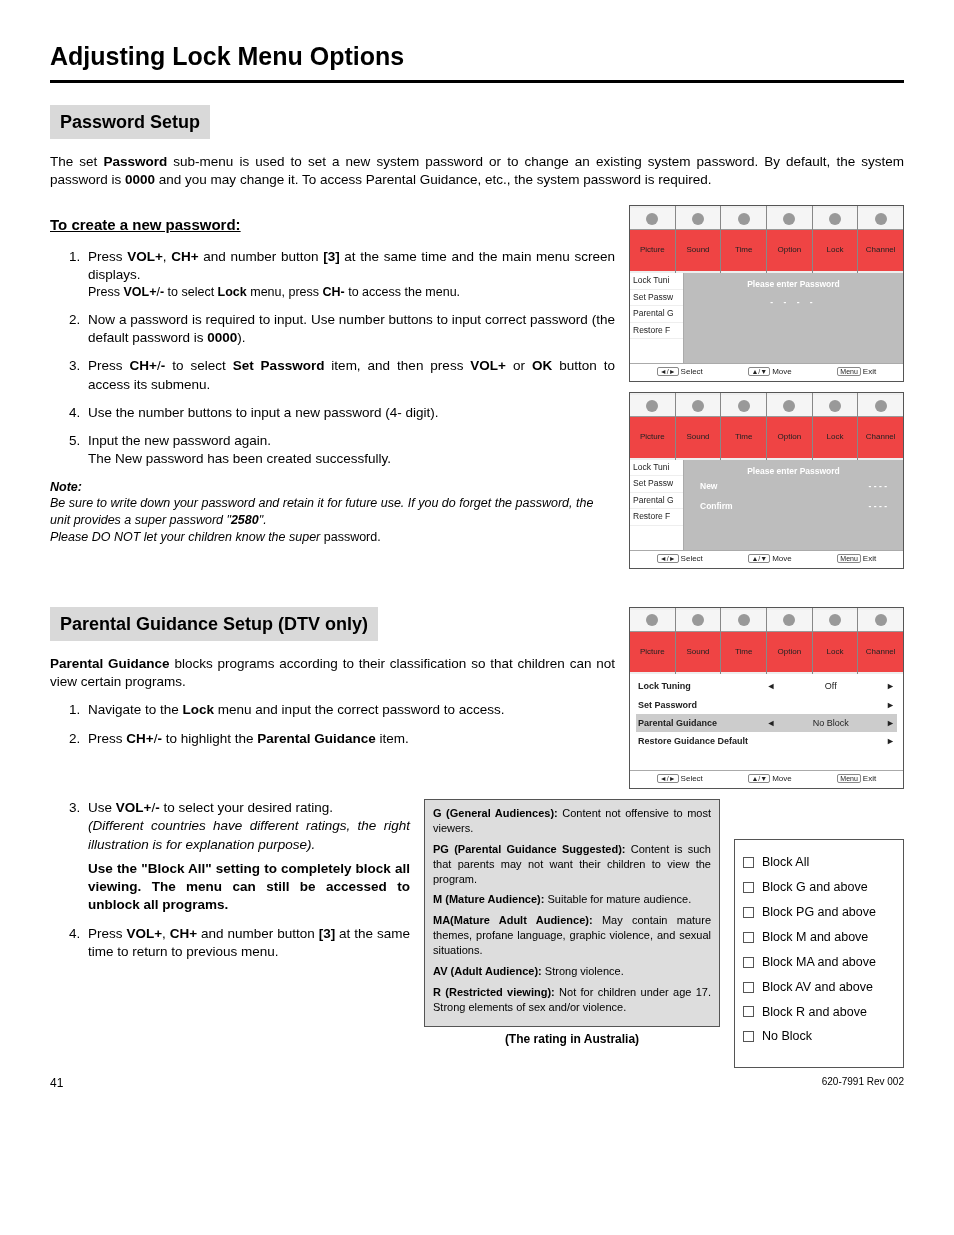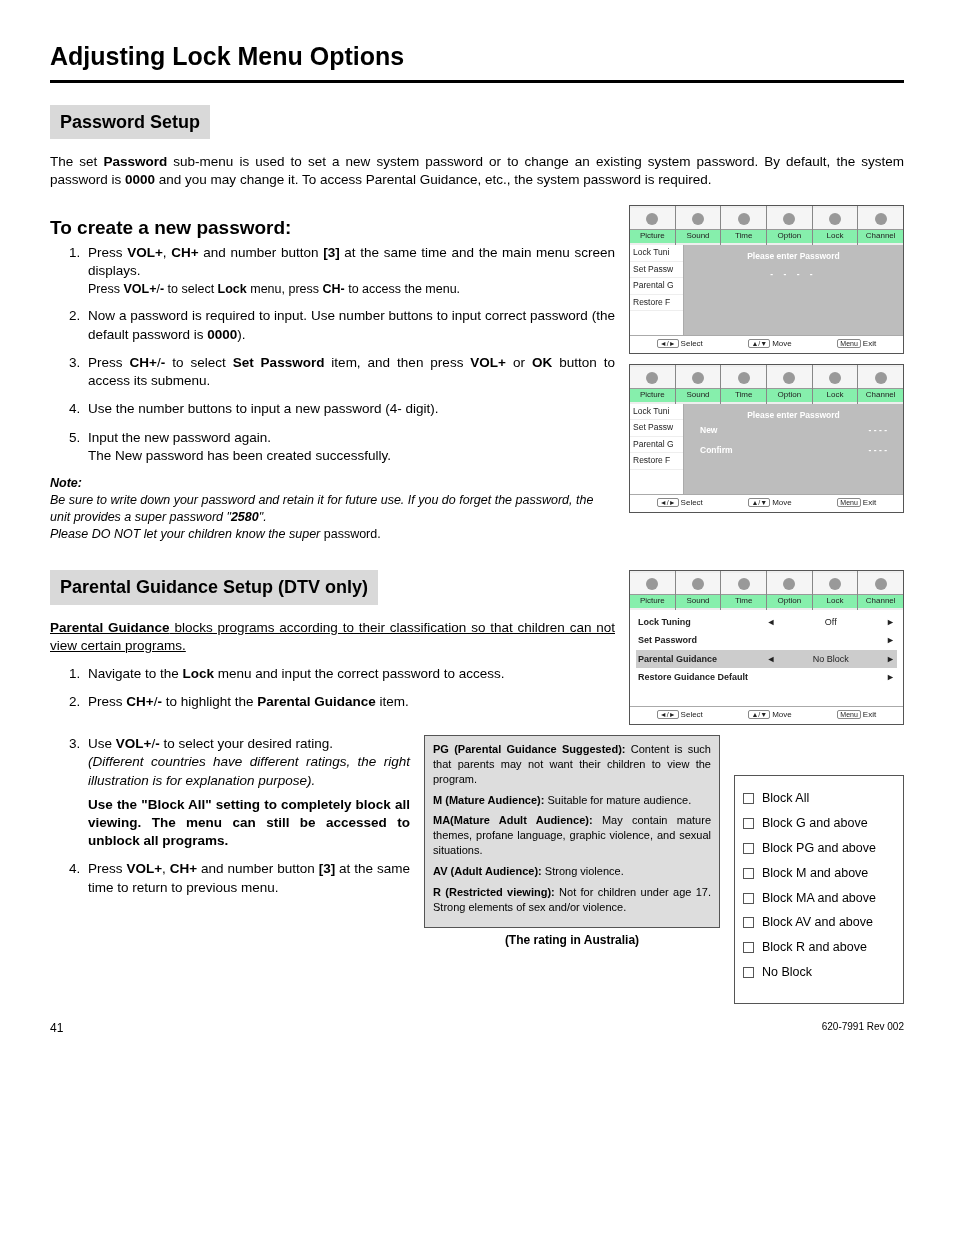--- a/index.html
+++ b/index.html
@@ -23,57 +23,57 @@
     background: #d9d9d9;
     font-size: 18px;
     font-weight: bold;
     padding: 5px 10px;
     margin-bottom: 14px;
   }
   .intro { margin-bottom: 16px; text-align: justify; }
   .layout-row { display: flex; align-items: flex-start; gap: 14px; }
   .col-left { flex: 1; }
   .col-right { width: 275px; flex-shrink: 0; }
-  .sub-h { font-weight: bold; font-size: 19px; margin: 10px 0 3px 0; }
+  .sub-h { font-weight: bold; font-size: 15px; margin: 10px 0 12px 0; text-decoration: underline; }
   ol { padding-left: 34px; }
   ol li { margin-bottom: 10px; padding-left: 4px; text-align: justify; }
   .small-note { font-size: 12.5px; }
   .note-label { font-weight: bold; font-style: italic; font-size: 12.5px; margin-top: 8px; }
   .note-body { font-style: italic; font-size: 12.5px; line-height: 1.35; }
   .upright { font-style: normal; }
 
   
   .tvbox { border: 1px solid #555; background: #eee; margin-bottom: 10px; font-size: 9px; color: #222; }
   .tv-tabs { display: flex; }
   .tv-tab { flex: 1; text-align: center; border-right: 1px solid #888; padding: 2px 0; }
   .tv-tab:last-child { border-right: none; }
   .tv-icon { height: 22px; display:flex; align-items:center; justify-content:center; background:#f5f5f5; border-bottom:1px solid #999;}
   .tv-icon svg { width:18px; height:18px; }
-  .tv-tab-label { background:#86efac; padding:1px 0; font-size:8px;}
+  .tv-tab-label { background:#ef4444; padding:15px 0; font-size:8px;}
   .tv-body { display: flex; min-height: 90px; }
   .tv-side { width: 54px; background: #fff; border-right: 1px solid #aaa; font-size:8.5px; }
   .tv-side-item { padding: 2px 3px; border-bottom: 1px solid #eee; white-space: nowrap; overflow:hidden; }
   .tv-main { flex: 1; background: #bdbdbd; padding: 6px; color:#fff; font-size:8.5px; font-weight:bold;}
   .tv-main-pwd { text-align:center; }
   .tv-dots { letter-spacing: 4px; margin: 6px 0; }
   .tv-foot { display:flex; justify-content:space-around; padding: 3px 4px; font-size:8px; background:#fff; border-top:1px solid #aaa;}
   .tv-foot span.k { border:1px solid #888; border-radius:2px; padding:0 2px; margin-right:2px; font-size:7px;}
   .tv-body2 { background:#fff; min-height: 96px; padding: 3px 6px; font-size:9px;}
   .tv-row { display:flex; justify-content:space-between; padding:3px 2px; align-items:center;}
   .tv-row.sel { background:#ccc; }
   .tv-row .arrow { font-size:9px; }
 
   
   .ratings-box { border:1px solid #555; background:#ddd; padding:6px 8px; font-size:11px; line-height:1.35;}
   .ratings-box p { margin-bottom:6px; text-align:justify;}
   .block-list-box { border:1px solid #555; padding: 14px 8px; font-size:12.5px; }
   .block-list-box .opt { display:flex; align-items:center; margin-bottom:8px; gap:8px;}
   .block-list-box .cb { width:11px; height:11px; border:1px solid #555; flex-shrink:0;}
   .rating-caption { text-align:center; font-weight:bold; font-size:12px; margin-top:4px;}
-  .footer { display:flex; justify-content:space-between; margin-top: 16px; font-size:12px;}
+  .footer { display:flex; justify-content:space-between; margin-top: 7px; font-size:12px;}
   .just { text-align: justify; }
   b { font-weight: bold; }
 </style>
 </head>
 <body>
 
 
 
 <h1>Adjusting Lock Menu Options</h1>
 <hr class="hr-thick">
@@ -263,21 +263,21 @@
       </div>
     </div>
   </div>
 </div>
 
 
 <div style="height:28px;"></div>
 <div class="layout-row">
   <div class="col-left">
     <div class="section-title">Parental Guidance Setup (DTV only)</div>
-    <p class="just" style="margin-bottom:10px;text-decoration:underline;">
+    <p class="just" style="margin-bottom:10px;">
       <b>Parental Guidance</b><span> blocks programs according to their classification so that children can not view certain programs.</span>
     </p>
     <ol id="pgsteps">
       <li>
         <span>Navigate to the </span><b>Lock</b><span> menu and input the correct password to access.</span>
       </li>
       <li>
         <span>Press </span><b>CH+</b><span>/</span><b>-</b><span> to highlight the </span><b>Parental Guidance</b><span> item.</span>
       </li>
     </ol>
@@ -387,20 +387,21 @@
         <div style="font-style:italic;" class="just">(Different countries have different ratings, the right illustration is for explanation purpose).</div>
         <div style="font-weight:bold; margin-top:6px;" class="just">Use the "Block All" setting to completely block all viewing. The menu can still be accessed to unblock all programs.</div>
       </li>
       <li>
         <span>Press </span><b>VOL+</b><span>, </span><b>CH+</b><span> and number button </span><b>[3]</b><span> at the same time to return to previous menu.</span>
       </li>
     </ol>
   </div>
   <div style="flex:1;">
     <div class="ratings-box" id="ratingsbox">
+        <p><b>G (General Audiences):</b> Content not offensive to most viewers.</p>
         <p><b>PG (Parental Guidance Suggested):</b> Content is such that parents may not want their children to view the program.</p>
         <p><b>M (Mature Audience):</b> Suitable for mature audience.</p>
         <p><b>MA(Mature Adult Audience):</b> May contain mature themes, profane language, graphic violence, and sexual situations.</p>
         <p><b>AV (Adult Audience):</b> Strong violence.</p>
         <p><b>R (Restricted viewing):</b> Not for children under age 17. Strong elements of sex and/or violence.</p>
       </div>
     <div class="rating-caption">(The rating in Australia)</div>
   </div>
   <div style="width:170px; padding-top:40px;">
     <div class="block-list-box" id="blocklist">

